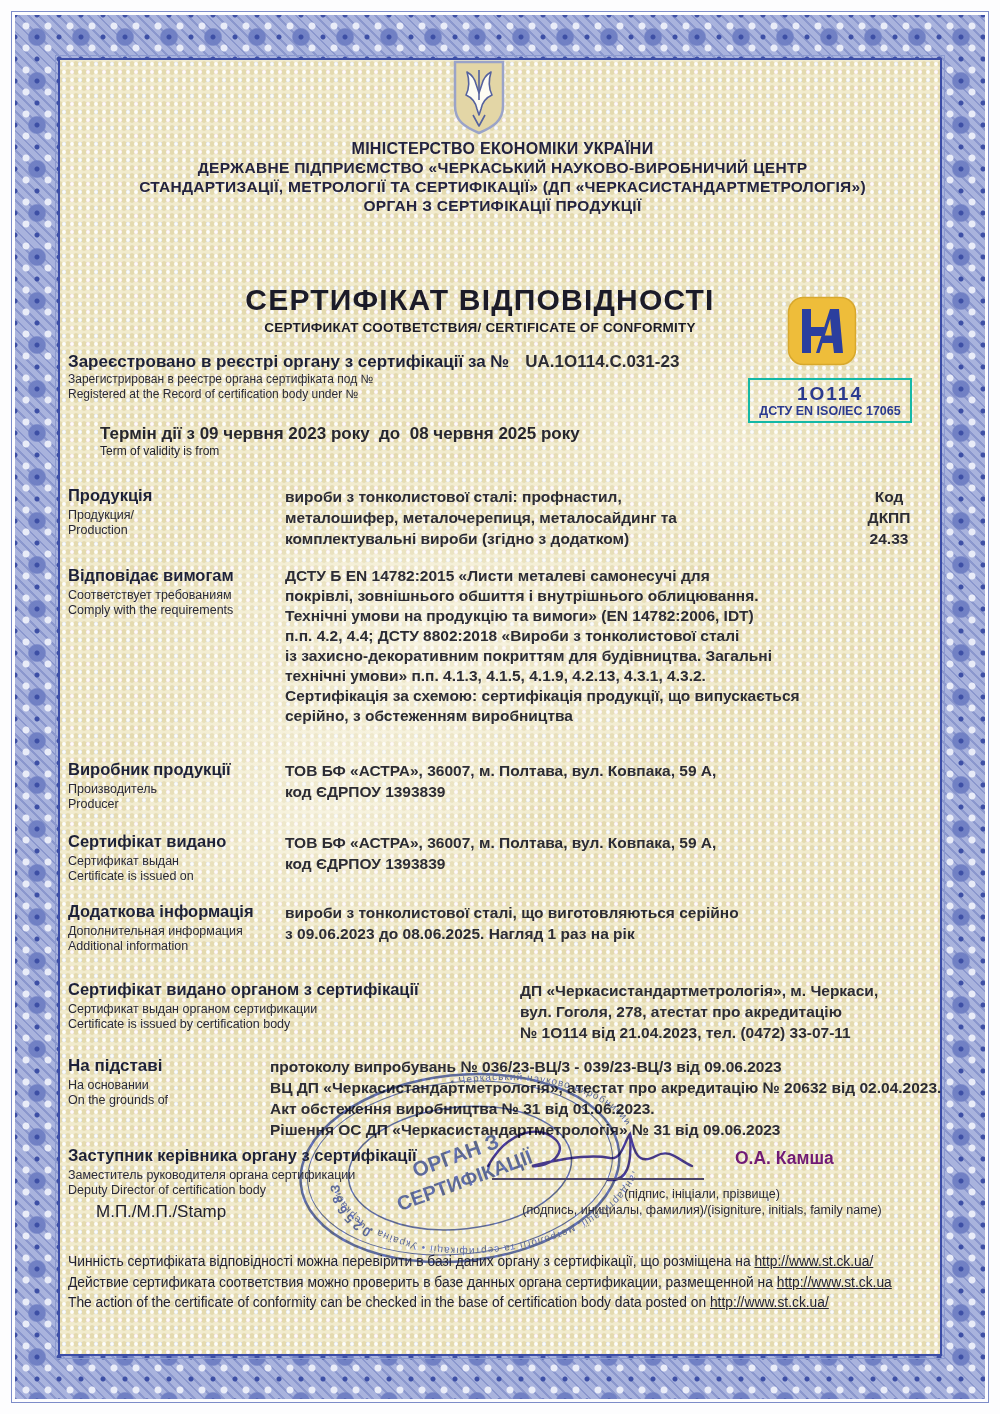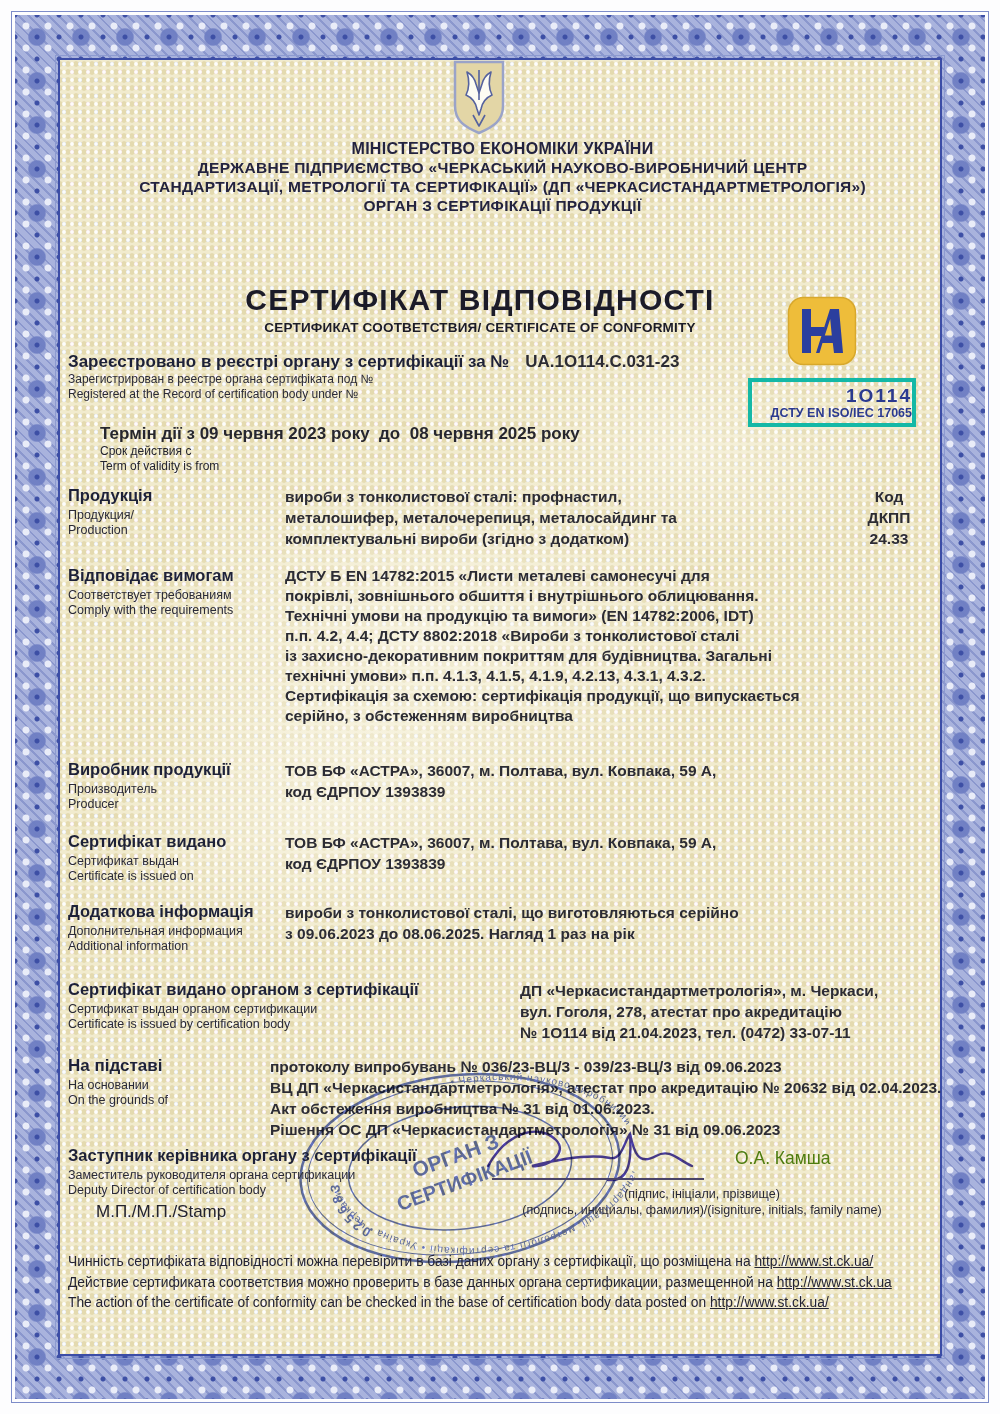--- a/index.html
+++ b/index.html
@@ -40,22 +40,22 @@
   
   .org-header{left:70px;right:65px;top:139px;text-align:center;color:#23233f;letter-spacing:.3px;}
   .org-header .l1{font-size:16px;font-weight:bold;line-height:19px;}
   .org-header .ln{font-size:15.5px;font-weight:bold;line-height:19px;}
   .title-block{left:70px;width:820px;top:284px;text-align:center;color:#1b1b28;}
   .title-main{font-size:30px;font-weight:bold;letter-spacing:1.2px;line-height:32px;}
   .title-sub{font-size:13.5px;font-weight:bold;margin-top:4px;letter-spacing:.2px;}
 
   
   .acc-logo{left:787px;top:296px;width:70px;height:70px;}
-  .acc-box{left:748px;top:378px;width:160px;height:41px;border:4px solid #14b8a6;color:#2b3a8f;
-           text-align:center;display:flex;flex-direction:column;justify-content:center;align-items:flex-end;}
+  .acc-box{left:748px;top:378px;width:160px;height:41px;border:2px solid #14b8a6;color:#2b3a8f;
+           text-align:center;display:flex;flex-direction:column;justify-content:center;}
   .acc-num{font-size:19px;font-weight:bold;letter-spacing:2px;line-height:20px;}
   .acc-std{font-size:12.5px;font-weight:bold;line-height:14px;}
 
   
   .reg-block{left:68px;top:352px;width:660px;}
   .reg-line1{display:flex;align-items:baseline;gap:16px;}
   .reg-lbl{font-size:17px;font-weight:bold;color:#1d2138;}
   .reg-num{font-size:17px;font-weight:bold;color:#2c2c34;}
   .reg-sub{font-size:12px;line-height:14.5px;color:#2a2a38;}
   .validity{left:68px;top:424px;margin-left:32px;}
@@ -76,21 +76,21 @@
   .row-issuedby .valcol{left:452px;right:0;}
   .row-grounds .lblcol{width:200px;}
   .row-grounds .lbl-uk{font-size:17px;}
   .row-grounds .valcol{left:202px;right:-20px;}
 
   
   .sig-label{left:68px;top:1146px;}
   .sig-label .lbl-uk{font-size:16.5px;}
   .mp-stamp{left:96px;top:1202px;font-size:17px;color:#23232f;}
   .sig-line{left:492px;top:1178px;width:212px;border-top:2px solid #4a4468;}
-  .sig-name{left:735px;top:1148px;font-size:17.5px;font-weight:normal;color:#4d7c0f;}
+  .sig-name{left:735px;top:1148px;font-size:17.5px;font-weight:bold;color:#701a75;}
   .sig-cap{left:452px;width:500px;top:1186px;text-align:center;font-size:12.5px;line-height:16px;color:#2a2a38;}
 
   
   .footer{left:68px;right:40px;top:1252px;font-size:13.8px;line-height:20.5px;color:#232334;}
   .u{text-decoration:underline;}
 
   .stamp-wrap{left:288px;top:1068px;width:345px;height:200px;transform:rotate(-6deg);opacity:.82;mix-blend-mode:multiply;}
   .signature-wrap{left:478px;top:1116px;width:240px;height:78px;mix-blend-mode:multiply;}
 </style>
 </head>
@@ -145,21 +145,20 @@
       <div class="reg-line1">
         <span class="reg-lbl ser">Зареєстровано в реєстрі органу з сертифікації за №</span>
         <span class="reg-num san">UA.1О114.С.031-23</span>
       </div>
       <div class="reg-sub ser">Зарегистрирован в реестре органа сертифіката под №</div>
       <div class="reg-sub ser">Registered at the Record of certification body under №</div>
     </div>
 
     <div class="abs validity">
       <div class="val-line san" style="white-space:pre;">Термін дії з 09 червня 2023 року  до  08 червня 2025 року</div>
-      <div class="val-sub ser">Срок действия с</div>
       <div class="val-sub ser">Term of validity is from</div>
     </div>
 
     <div class="abs row" style="top:486px;">
       <div class="lblcol">
         <div class="lbl-uk ser">Продукція</div>
         <div class="lbl-sub ser">Продукция/</div>
         <div class="lbl-sub ser">Production</div>
       </div>
       <div class="valcol san">вироби з тонколистової сталі: профнастил,

